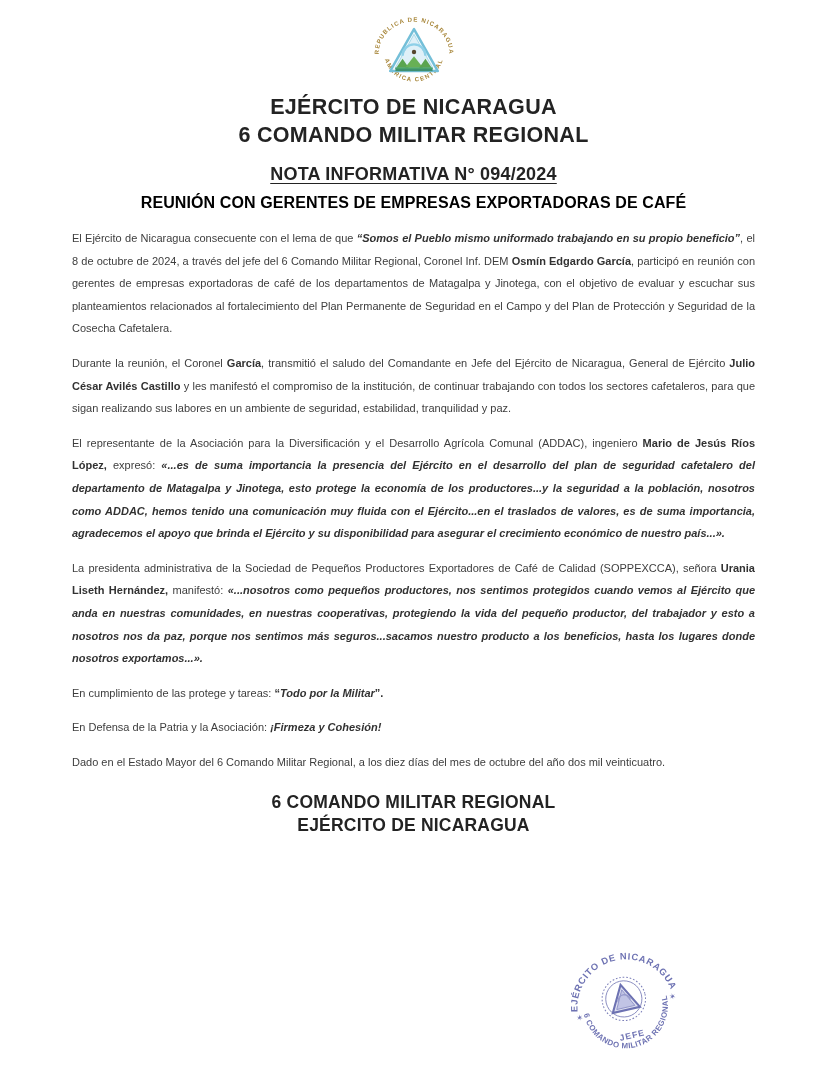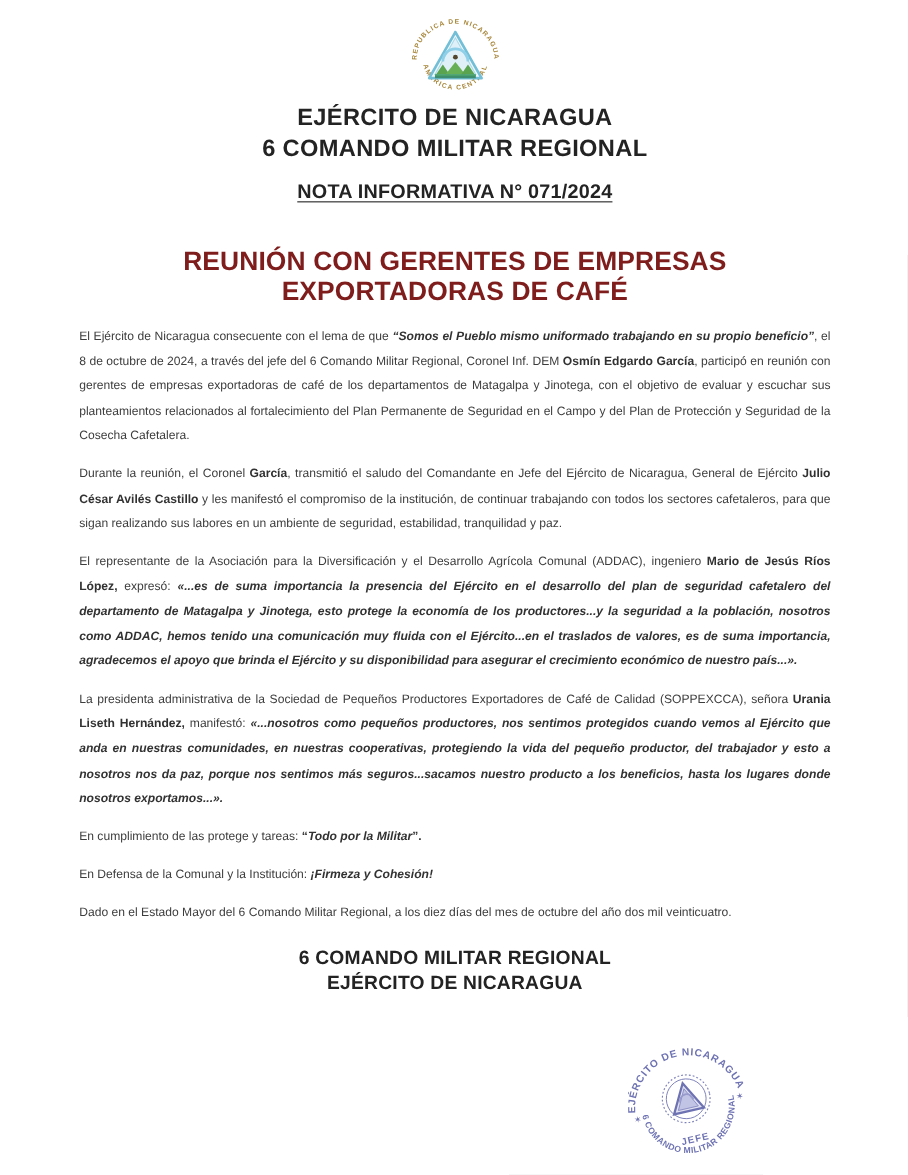--- a/index.html
+++ b/index.html
@@ -29,24 +29,24 @@
     display: inline-block;
     font-size: 18px;
     font-weight: bold;
     color: #232323;
     text-decoration: underline;
     text-underline-offset: 3px;
     margin-top: 16px;
     letter-spacing: 0.2px;
   }
   .subject-heading {
-    font-size: 24px;
+    font-size: 16px;
     font-weight: bold;
-    color: #7f1d1d;
-    margin-top: 39px;
+    color: #000000;
+    margin-top: 9px;
     letter-spacing: 0.1px;
   }
   main { margin-top: 15px; }
   p.body-par {
     font-size: 11px;
     line-height: 22.6px;
     color: #3d3d3d;
     text-align: justify;
     margin: 0 0 12px 0;
   }
@@ -101,33 +101,33 @@
           <rect x="30.5" y="58.5" width="39" height="3.6" fill="#3f8f6e"></rect>
           <rect x="30.5" y="58.5" width="39" height="1.4" fill="#4aa36a"></rect>
         </g>
       </svg>
     </div>
 
     <div class="org-title">EJÉRCITO DE NICARAGUA</div>
     <div class="org-title">6 COMANDO MILITAR REGIONAL</div>
 
     <div>
-      <span class="note-number">NOTA INFORMATIVA N° 071/2024</span>
+      <span class="note-number">NOTA INFORMATIVA N° 094/2024</span>
     </div>
 
     <div class="subject-heading">REUNIÓN CON GERENTES DE EMPRESAS EXPORTADORAS DE CAFÉ</div>
   </header>
 
   <main>
     <p class="body-par"><span class="run-normal">El Ejército de Nicaragua consecuente con el lema de que </span><span class="run-bolditalic">“Somos el Pueblo mismo uniformado trabajando en su propio beneficio”</span><span class="run-normal">, el 8 de octubre de 2024, a través del jefe del 6 Comando Militar Regional, Coronel Inf. DEM </span><span class="run-bold">Osmín Edgardo García</span><span class="run-normal">, participó en reunión con gerentes de empresas exportadoras de café de los departamentos de Matagalpa y Jinotega, con el objetivo de evaluar y escuchar sus planteamientos relacionados al fortalecimiento del Plan Permanente de Seguridad en el Campo y del Plan de Protección y Seguridad de la Cosecha Cafetalera.</span></p>
     <p class="body-par"><span class="run-normal">Durante la reunión, el Coronel </span><span class="run-bold">García</span><span class="run-normal">, transmitió el saludo del Comandante en Jefe del Ejército de Nicaragua, General de Ejército </span><span class="run-bold">Julio César Avilés Castillo</span><span class="run-normal"> y les manifestó el compromiso de la institución, de continuar trabajando con todos los sectores cafetaleros, para que sigan realizando sus labores en un ambiente de seguridad, estabilidad, tranquilidad y paz.</span></p>
     <p class="body-par"><span class="run-normal">El representante de la Asociación para la Diversificación y el Desarrollo Agrícola Comunal (ADDAC), ingeniero </span><span class="run-bold">Mario de Jesús Ríos López,</span><span class="run-normal"> expresó: </span><span class="run-bolditalic">«...es de suma importancia la presencia del Ejército en el desarrollo del plan de seguridad cafetalero del departamento de Matagalpa y Jinotega, esto protege la economía de los productores...y la seguridad a la población, nosotros como ADDAC, hemos tenido una comunicación muy fluida con el Ejército...en el traslados de valores, es de suma importancia, agradecemos el apoyo que brinda el Ejército y su disponibilidad para asegurar el crecimiento económico de nuestro país...».</span></p>
     <p class="body-par"><span class="run-normal">La presidenta administrativa de la Sociedad de Pequeños Productores Exportadores de Café de Calidad (SOPPEXCCA), señora </span><span class="run-bold">Urania Liseth Hernández,</span><span class="run-normal"> manifestó: </span><span class="run-bolditalic">«...nosotros como pequeños productores, nos sentimos protegidos cuando vemos al Ejército que anda en nuestras comunidades, en nuestras cooperativas, protegiendo la vida del pequeño productor, del trabajador y esto a nosotros nos da paz, porque nos sentimos más seguros...sacamos nuestro producto a los beneficios, hasta los lugares donde nosotros exportamos...».</span></p>
     <p class="body-par"><span class="run-normal">En cumplimiento de las protege y tareas: </span><span class="run-bold">“</span><span class="run-bolditalic">Todo por la Militar</span><span class="run-bold">”.</span></p>
-    <p class="body-par"><span class="run-normal">En Defensa de la Comunal y la Institución: </span><span class="run-bolditalic">¡Firmeza y Cohesión!</span></p>
+    <p class="body-par"><span class="run-normal">En Defensa de la Patria y la Asociación: </span><span class="run-bolditalic">¡Firmeza y Cohesión!</span></p>
     <p class="body-par"><span class="run-normal">Dado en el Estado Mayor del 6 Comando Militar Regional, a los diez días del mes de octubre del año dos mil veinticuatro.</span></p>
   </main>
 
   <footer>
     <div class="footer-line">6 COMANDO MILITAR REGIONAL</div>
     <div class="footer-line">EJÉRCITO DE NICARAGUA</div>
   </footer>
 
   <div class="seal">
     <svg viewBox="0 0 120 120" aria-hidden="true">

